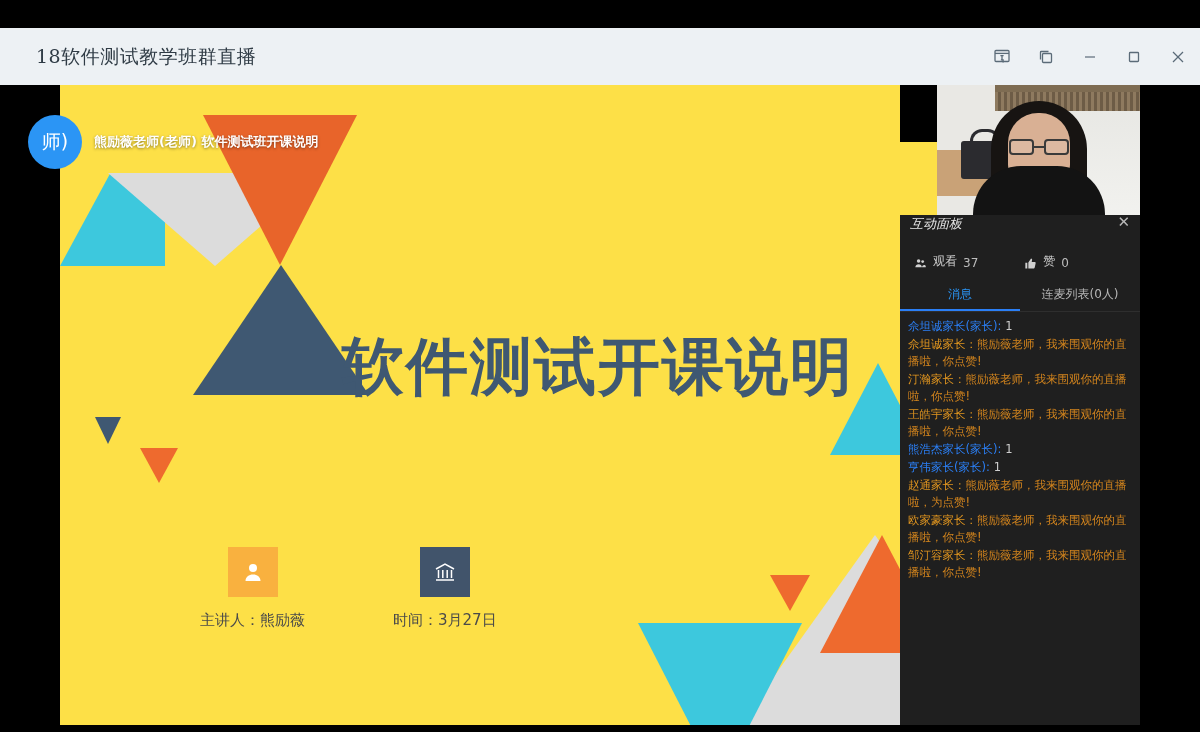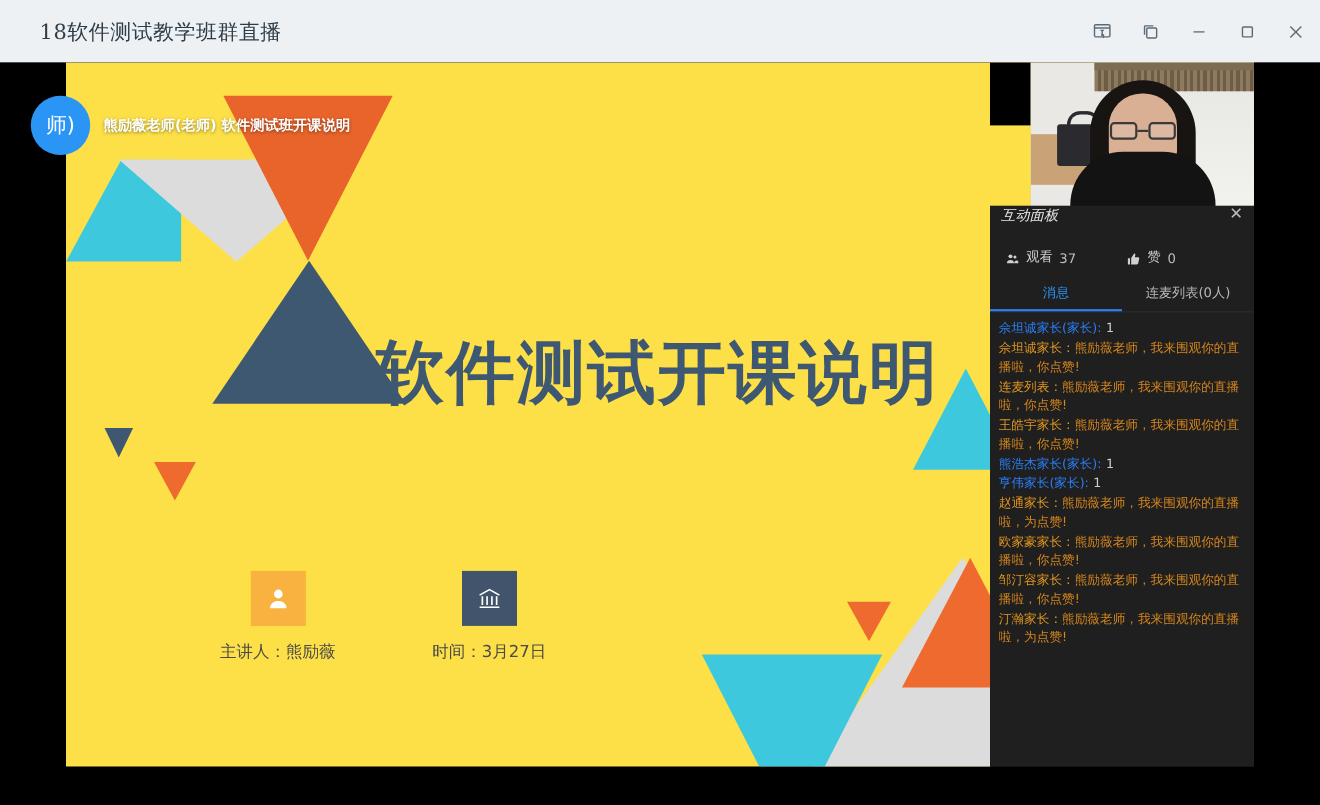--- a/index.html
+++ b/index.html
@@ -2,21 +2,21 @@
 <html><head>
 <meta charset="utf-8">
 <style>
   * { box-sizing: border-box; margin: 0; padding: 0; }
   html, body {
     width: 1200px; height: 732px;
     background: #000;
     font-family: "Liberation Sans", "DejaVu Sans", sans-serif;
     overflow: hidden;
   }
-  #app { position: relative; width: 1200px; height: 640px; background: #000; }
+  #app { position: relative; width: 1200px; height: 640px; background: #000; margin-top: 28px; }
 
   
   .titlebar {
     position: absolute; left: 0; top: 0; width: 1200px; height: 57px;
     background: #edf1f4;
     display: flex; align-items: center;
   }
   .titlebar-title {
     margin-left: 36px; font-size: 19px; color: #2f3b45;
     font-family: "DejaVu Serif", "Liberation Serif", serif;
@@ -380,28 +380,27 @@
       </div>
       <div class="panel-tabs">
         <div class="ptab active">消息</div>
         <div class="ptab">连麦列表(0人)</div>
         <div class="tab-underline"></div>
       </div>
       <div class="panel-divider"></div>
       <div class="msg-list" id="msg-list">
           <div class="msg join"><span class="nm">佘坦诚家长(家长):</span><span class="cnt">1</span></div>
           <div class="msg chat"><span class="nm">佘坦诚家长：</span><span class="tx">熊励薇老师，我来围观你的直播啦，你点赞!</span></div>
-          <div class="msg chat"><span class="nm">连麦列表：</span><span class="tx">熊励薇老师，我来围观你的直播啦，你点赞!</span></div>
+          <div class="msg chat"><span class="nm">汀瀚家长：</span><span class="tx">熊励薇老师，我来围观你的直播啦，你点赞!</span></div>
           <div class="msg chat"><span class="nm">王皓宇家长：</span><span class="tx">熊励薇老师，我来围观你的直播啦，你点赞!</span></div>
           <div class="msg join"><span class="nm">熊浩杰家长(家长):</span><span class="cnt">1</span></div>
           <div class="msg join"><span class="nm">亨伟家长(家长):</span><span class="cnt">1</span></div>
           <div class="msg chat"><span class="nm">赵通家长：</span><span class="tx">熊励薇老师，我来围观你的直播啦，为点赞!</span></div>
           <div class="msg chat"><span class="nm">欧家豪家长：</span><span class="tx">熊励薇老师，我来围观你的直播啦，你点赞!</span></div>
           <div class="msg chat"><span class="nm">邹汀容家长：</span><span class="tx">熊励薇老师，我来围观你的直播啦，你点赞!</span></div>
-          <div class="msg chat"><span class="nm">汀瀚家长：</span><span class="tx">熊励薇老师，我来围观你的直播啦，为点赞!</span></div>
         </div>
     </div>
 
     <div class="strip-left"></div>
     <div class="strip-right"></div>
     <div class="strip-bottom"></div>
   </div>
 </div>
 
 </body></html>

